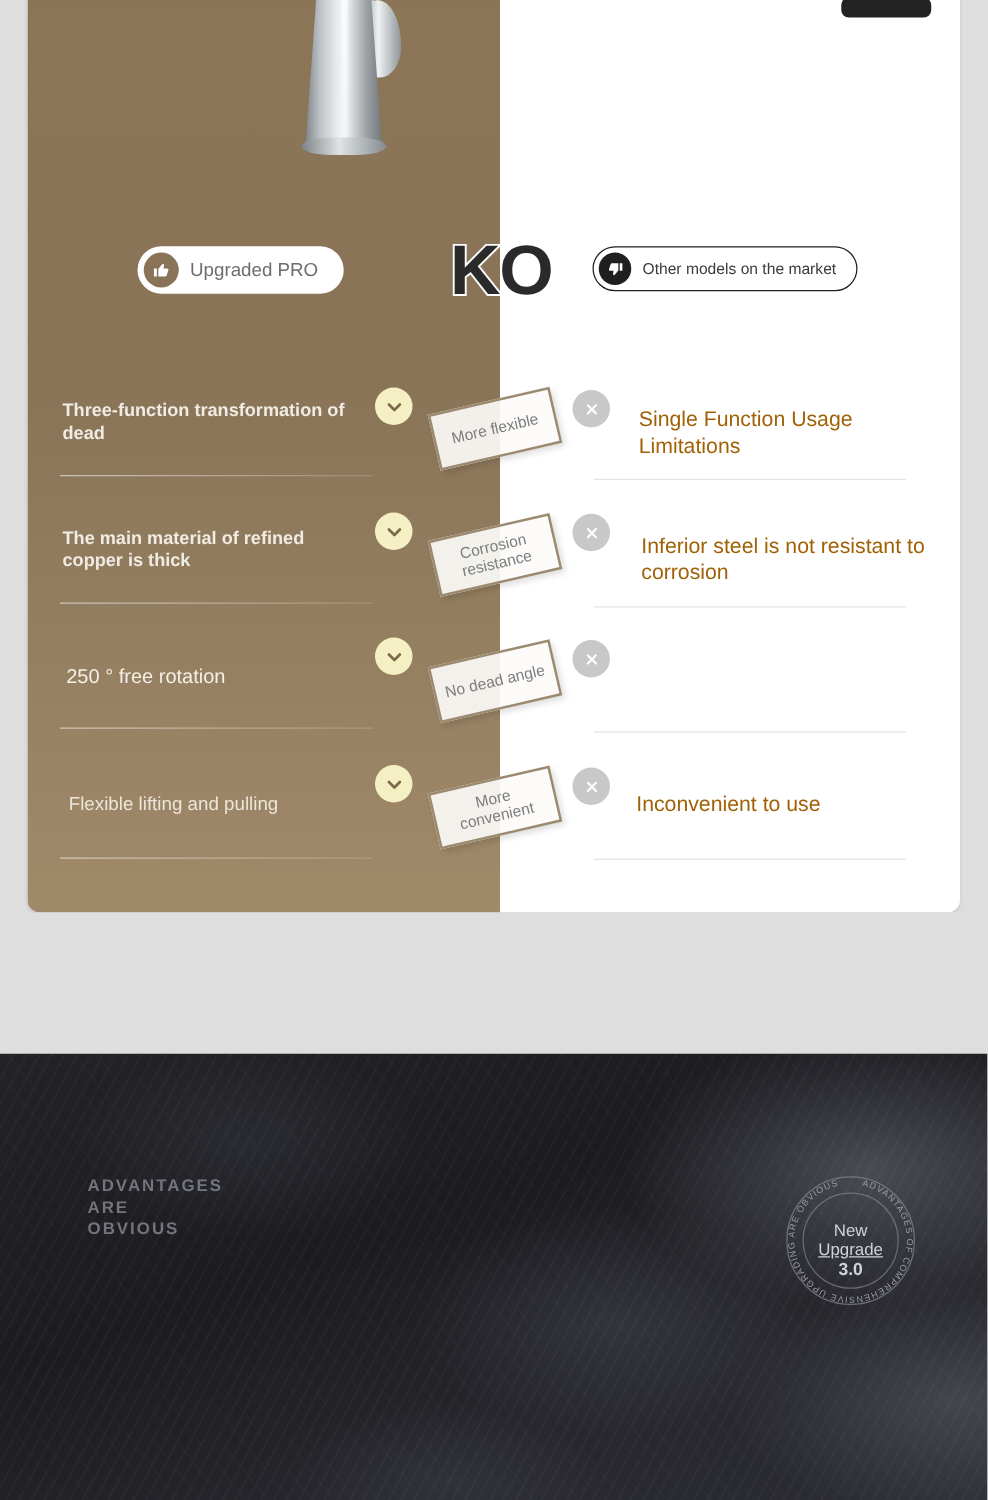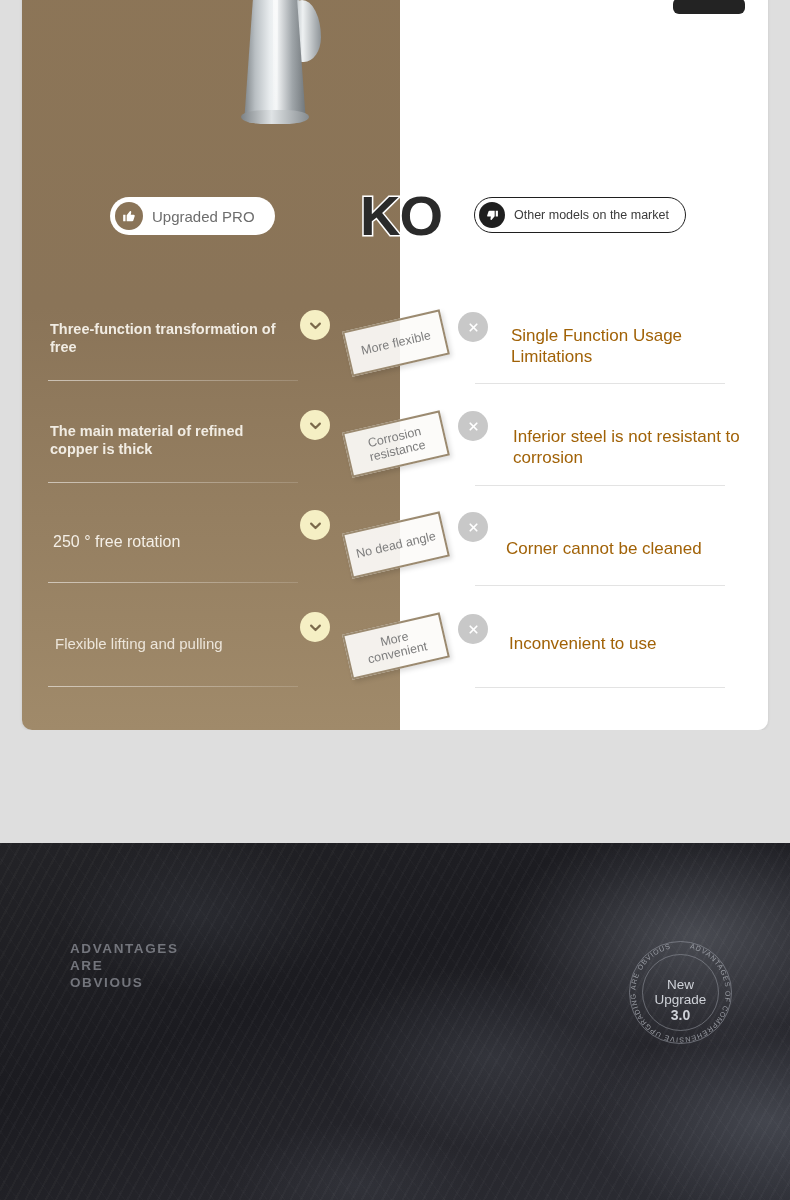--- a/index.html
+++ b/index.html
@@ -197,21 +197,21 @@
     position:absolute; left:628px; top:940px;
     width:105px; height:105px; z-index:3;
   }
   .seal svg { position:absolute; left:0; top:0; }
   .seal-center {
     position:absolute; left:0; top:0; width:105px; height:105px;
     display:flex; flex-direction:column; align-items:center; justify-content:center;
     color:#cfd2d8; text-align:center; line-height:1.12;
   }
   .seal-center .l1 { font-size:13.5px;margin-top:16px; }
-  .seal-center .l2 { font-size:13.5px; }
+  .seal-center .l2 { font-size:13.5px;text-decoration:underline; }
   .seal-center .l3 { font-size:14px; font-weight:bold; margin-top:1px; }
 </style>
 </head>
 <body>
 
 <div class="page">
 
   <div class="card">
 
     <div class="card-half half-left">
@@ -256,21 +256,21 @@
       <svg width="13" height="13" viewBox="0 0 24 24" fill="#ffffff">
         <path d="M18 3h4v11h-4zM16 3H6.5A2 2 0 0 0 4.6 4.4l-2.3 7A1.8 1.8 0 0 0 4 14h5l-.8 4.1A2 2 0 0 0 10.2 20.5L16 13.5z"></path>
       </svg>
     </span>
     <span class="ptext">Other models on the market</span>
   </div>
 
   <div class="rows">
 
     <div class="row r1" style="top:300px">
-      <div class="row-l-text" style="top:20px">Three-function transformation of free</div>
+      <div class="row-l-text" style="top:20px">Three-function transformation of dead</div>
       <div class="row-l-line" style="top:80px"></div>
       <div class="ic check" style="top:10px">
         <svg width="15" height="15" viewBox="0 0 24 24" fill="none" stroke="#7b6a4c" stroke-width="3.4" stroke-linecap="round" stroke-linejoin="round">
             <polyline points="5,9 12,16 19,9"></polyline>
           </svg>
       </div>
       <div class="tag" style="top:20px">More flexible</div>
       <div class="ic cross" style="top:12px">
         <svg width="13" height="13" viewBox="0 0 24 24" fill="none" stroke="#ffffff" stroke-width="3.2" stroke-linecap="round">
             <line x1="6" y1="6" x2="18" y2="18"></line>
@@ -308,21 +308,20 @@
             <polyline points="5,9 12,16 19,9"></polyline>
           </svg>
       </div>
       <div class="tag" style="top:20px">No dead angle</div>
       <div class="ic cross" style="top:10px">
         <svg width="13" height="13" viewBox="0 0 24 24" fill="none" stroke="#ffffff" stroke-width="3.2" stroke-linecap="round">
             <line x1="6" y1="6" x2="18" y2="18"></line>
             <line x1="18" y1="6" x2="6" y2="18"></line>
           </svg>
       </div>
-      <div class="row-r-text" style="left:506px; top:37px">Corner cannot be cleaned</div>
       <div class="row-r-line" style="left:475px; top:83px"></div>
     </div>
 
     <div class="row r4" style="top:604px">
       <div class="row-l-text" style="top:31px">Flexible lifting and pulling</div>
       <div class="row-l-line" style="top:82px"></div>
       <div class="ic check" style="top:8px">
         <svg width="15" height="15" viewBox="0 0 24 24" fill="none" stroke="#7b6a4c" stroke-width="3.4" stroke-linecap="round" stroke-linejoin="round">
             <polyline points="5,9 12,16 19,9"></polyline>
           </svg>

